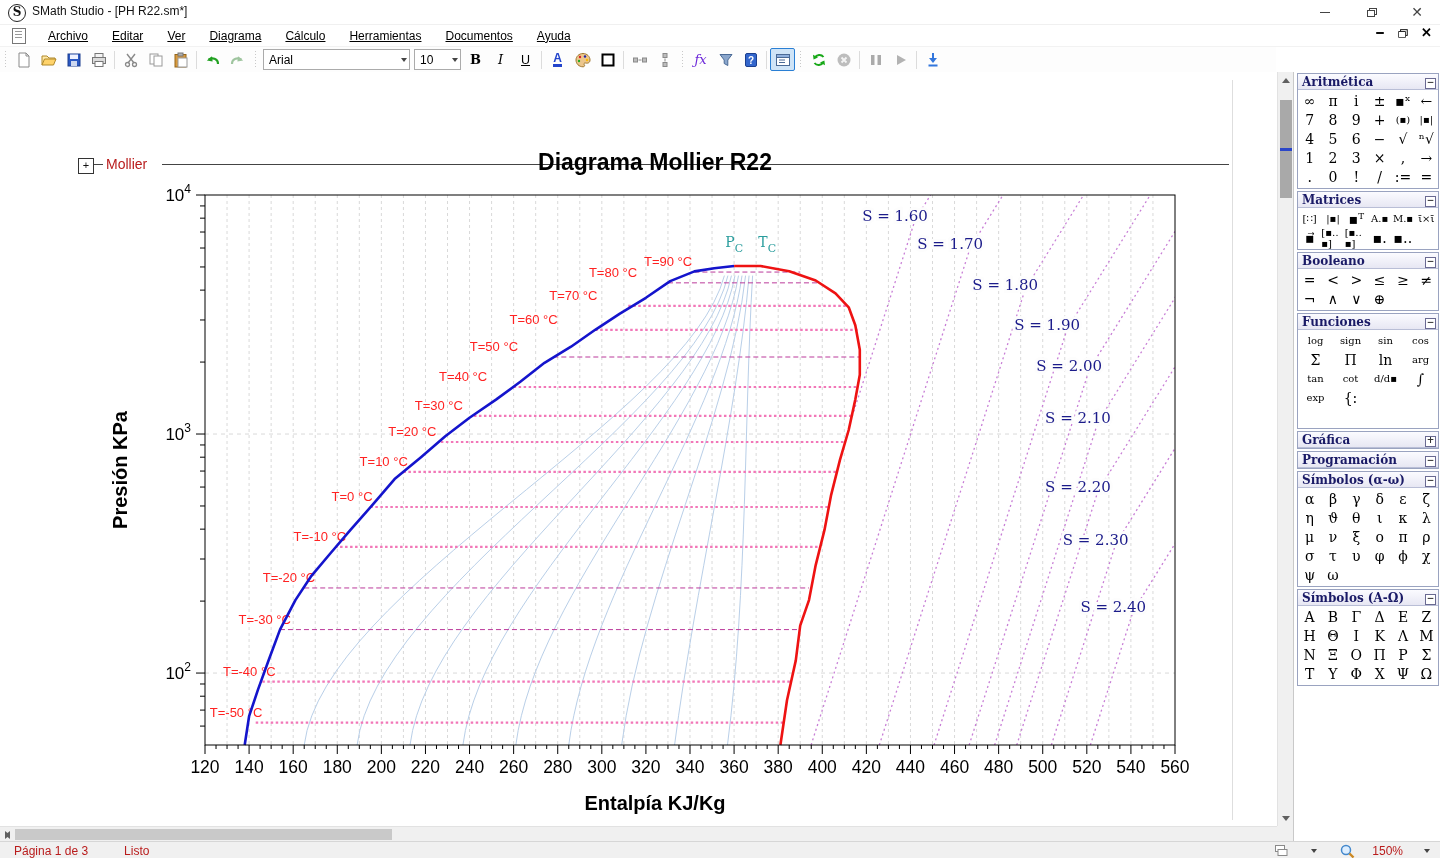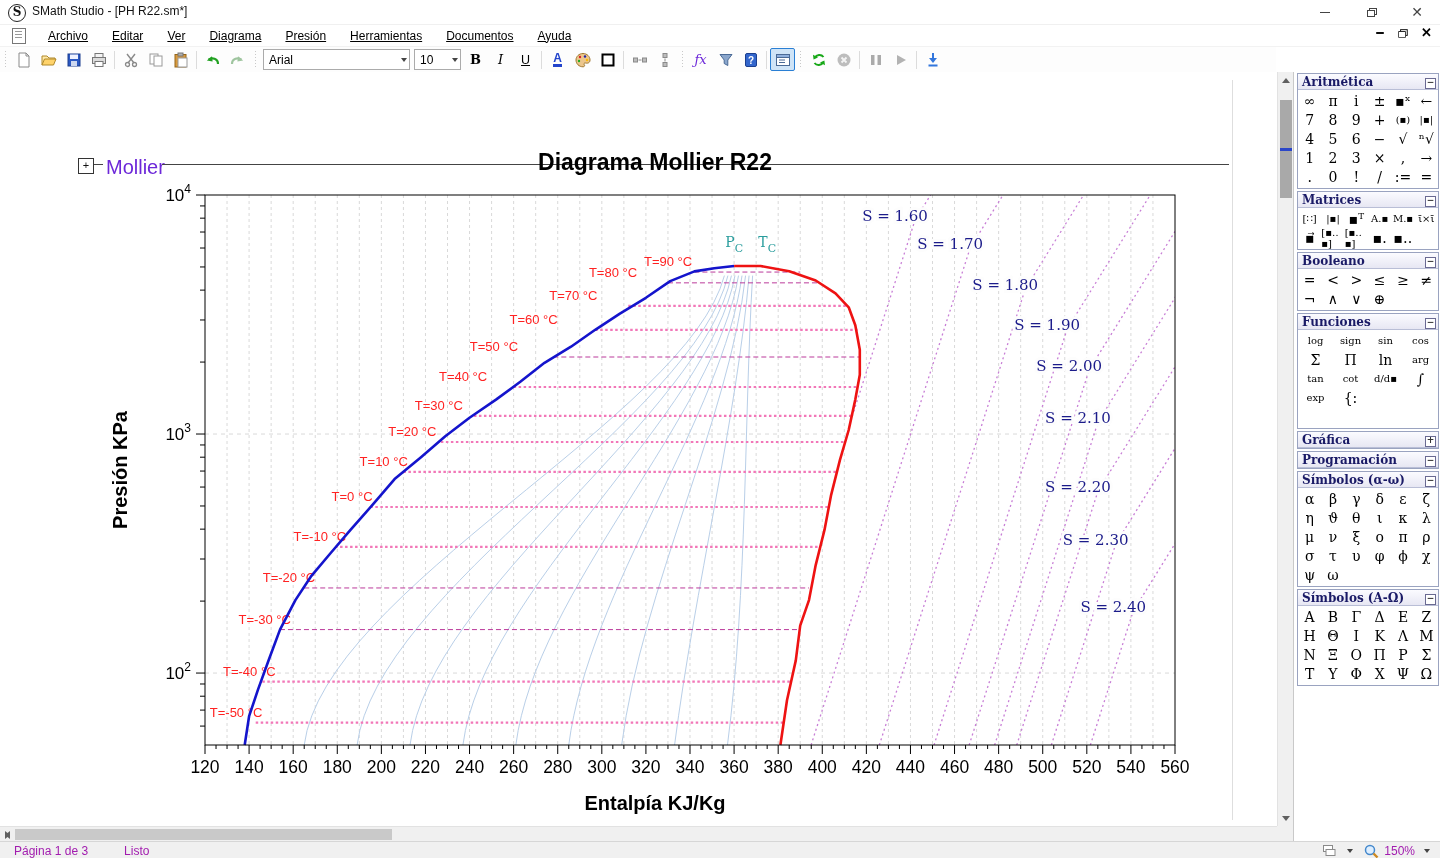--- a/index.html
+++ b/index.html
@@ -40,21 +40,21 @@
   .glyph-b{font-family:"DejaVu Serif",serif;font-weight:bold;font-size:13px;}
   .glyph-i{font-family:"DejaVu Serif",serif;font-style:italic;font-size:13px;}
   .glyph-u{font-size:12.5px;text-decoration:underline;}
   .glyph-fx{font-family:"DejaVu Serif",serif;font-style:italic;font-size:13px;color:#6d28d9;}
   
   #worksheet{position:absolute;left:0;top:72px;width:1277px;height:754px;background:#fff;overflow:hidden;}
   #page-edge{position:absolute;left:1232px;top:8px;width:1px;height:740px;background:#dedede;}
   #mollier-box{position:absolute;left:78px;top:86px;width:14px;height:14px;border:1px solid #333;
     font-size:11px;line-height:13px;text-align:center;color:#111;background:#fff;}
   #mollier-dash{position:absolute;left:94px;top:92px;width:9px;height:1px;background:#444;}
-  #mollier-label{position:absolute;left:106px;top:84px;font-size:20px;color:#6d28d9;}
+  #mollier-label{position:absolute;left:106px;top:84px;font-size:14px;color:#b91c1c;}
   #mollier-rule{position:absolute;left:162px;top:92px;width:1067px;height:1px;background:#444;}
   
   #vscroll{position:absolute;left:1277px;top:72px;width:16px;height:754px;background:#f0f0f0;border-left:1px solid #e2e2e2;}
   .sb-arrow{position:absolute;left:0;width:16px;height:16px;display:flex;align-items:center;justify-content:center;}
   .tri-up{width:0;height:0;border-left:4px solid transparent;border-right:4px solid transparent;border-bottom:5px solid #606060;}
   .tri-down{width:0;height:0;border-left:4px solid transparent;border-right:4px solid transparent;border-top:5px solid #606060;}
   .tri-left{width:0;height:0;border-top:4px solid transparent;border-bottom:4px solid transparent;border-right:5px solid #606060;}
   .tri-right{width:0;height:0;border-top:4px solid transparent;border-bottom:4px solid transparent;border-left:5px solid #606060;}
   #vthumb{position:absolute;left:2px;top:28px;width:12px;height:98px;background:#a9a9a9;}
   #vthumb-mark{position:absolute;left:0;top:48px;width:12px;height:3px;background:#2b46c8;}
@@ -68,24 +68,24 @@
     font-family:"DejaVu Serif",serif;font-weight:bold;font-size:12px;color:#1a1a66;
     display:flex;align-items:flex-end;padding:0 2px 0 4px;}
   .panel-h .sp{flex:1;}
   .coll-btn{width:9px;height:9px;border:1px solid #6a6a92;font-size:9px;line-height:7px;text-align:center;color:#333;background:#fff;}
   .panel-b{display:grid;padding:1px 0 2px 0;}
   .cell{height:19px;display:flex;align-items:center;justify-content:center;
     font-family:"DejaVu Serif",serif;font-size:14px;color:#000;cursor:default;}
   .cell.small{font-size:10px;}
   
   #statusbar{position:absolute;left:0;top:841px;width:1440px;height:17px;background:#f0f0f0;
-    border-top:1px solid #d6d6d6;font-size:12px;color:#a21caf;display:flex;align-items:center;}
+    border-top:1px solid #d6d6d6;font-size:12px;color:#b91c1c;display:flex;align-items:center;}
   #status-page{margin-left:14px;}
   #status-state{margin-left:36px;}
-  #status-right{position:absolute;right:10px;display:flex;align-items:center;gap:4px;}
+  #status-right{position:absolute;right:10px;display:flex;align-items:center;gap:16px;}
 </style>
 </head>
 <body>
 
 <div id="titlebar">
   <div id="app-logo">S</div>
   <span id="title-text">SMath Studio - [PH R22.sm*]</span>
   <div class="win-btn" style="right:92px;">
       <div class="minbar"></div>
     </div>
@@ -97,21 +97,21 @@
     </div>
 </div>
 
 <div id="menubar">
   <div id="menu-doc-icon"></div>
   <div style="display:flex;text-decoration:underline;">
       <div class="menu-item">Archivo</div>
       <div class="menu-item">Editar</div>
       <div class="menu-item">Ver</div>
       <div class="menu-item">Diagrama</div>
-      <div class="menu-item">Presión</div>
+      <div class="menu-item">Cálculo</div>
       <div class="menu-item">Herramientas</div>
       <div class="menu-item">Documentos</div>
       <div class="menu-item">Ayuda</div>
     </div>
 </div>
 <div id="mdi-controls">
   <div class="mdi-b">
       <div class="minbar"></div>
     </div>
   <div class="mdi-b">

